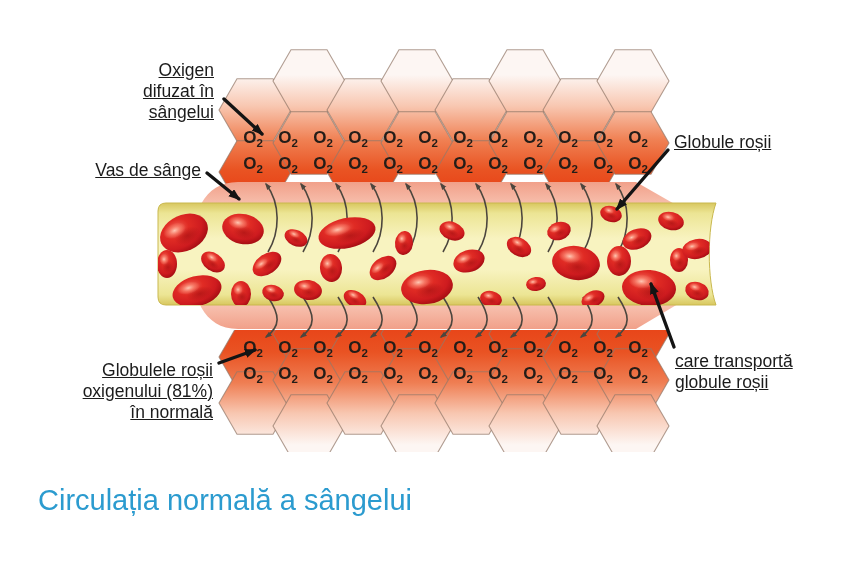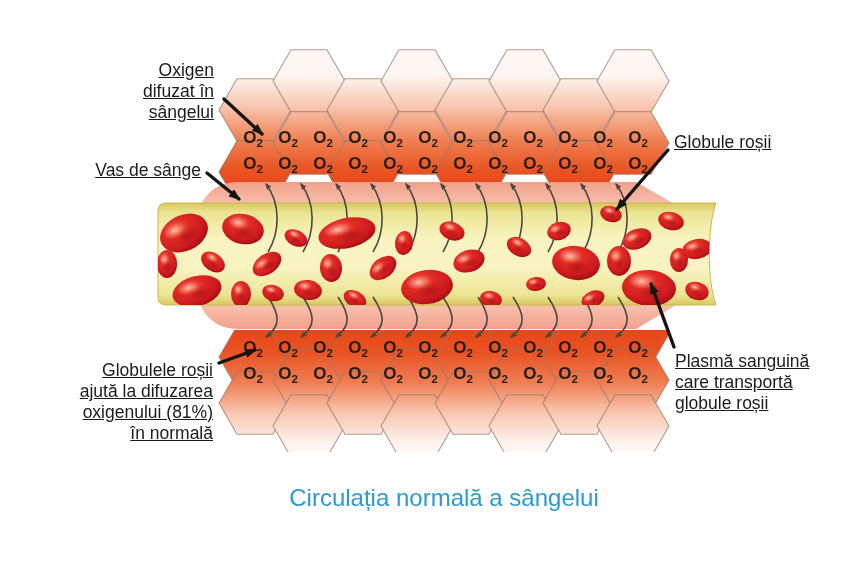--- a/index.html
+++ b/index.html
@@ -10,22 +10,22 @@
   .stage svg{position:absolute;left:0;top:0;}
   .label{
     position:absolute;
     font-size:17.5px;line-height:21px;color:var(--label-color,#1b1b1b);
     white-space:nowrap;
     text-decoration:underline;
   }
   .label span{display:block;}
   .ra{text-align:right;}
   .title{
-    position:absolute;left:38px;top:484px;width:812px;text-align:center;
-    font-size:24px;color:var(--title-color,#2b9bcf);
+    position:absolute;left:38px;top:484px;width:812px;text-align:left;
+    font-size:29px;color:var(--title-color,#2b9bcf);
   }
 </style>
 </head>
 <body>
 
 <div class="stage" id="stage" style="--title-color: #2b9bcf; --label-color: #1b1b1b;">
 
   <svg id="scene" width="850" height="570" viewBox="0 0 850 570">
     <defs id="defs">
         <linearGradient id="gTissueTop" gradientUnits="userSpaceOnUse" x1="0" y1="75" x2="0" y2="186">
@@ -390,25 +390,23 @@
   <div class="label ra" style="top:160px;right:649px;">
     <span>Vas de sânge</span>
   </div>
 
   <div class="label" style="top:132px;left:674px;">
     <span>Globule roșii</span>
   </div>
 
   <div class="label ra" style="top:328px;right:637px;margin-top:32px;">
     <span>Globulele roșii</span>
-    <span>ajută la difuzarea</span>
     <span>oxigenului (81%)</span>
     <span>în normală</span>
   </div>
 
   <div class="label" style="top:351px;left:675px;">
-    <span>Plasmă sanguină</span>
     <span>care transportă</span>
     <span>globule roșii</span>
   </div>
 
   <div class="title">Circulația normală a sângelui</div>
 </div>
 
 </body></html>

